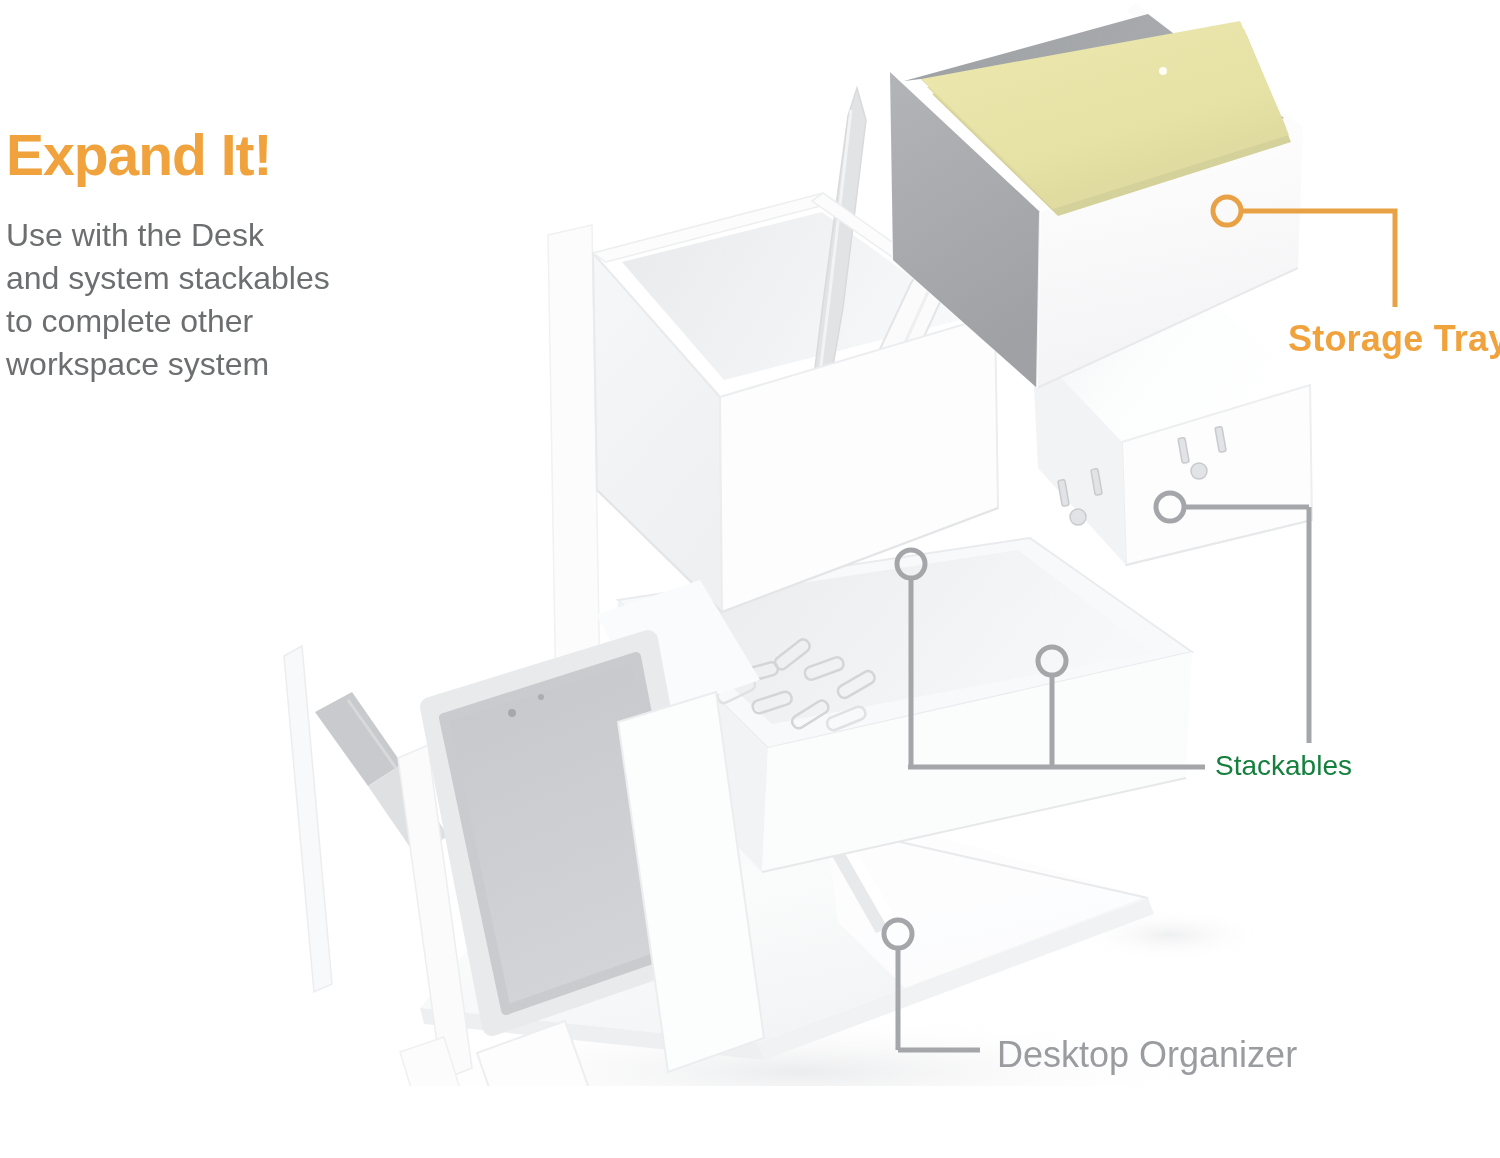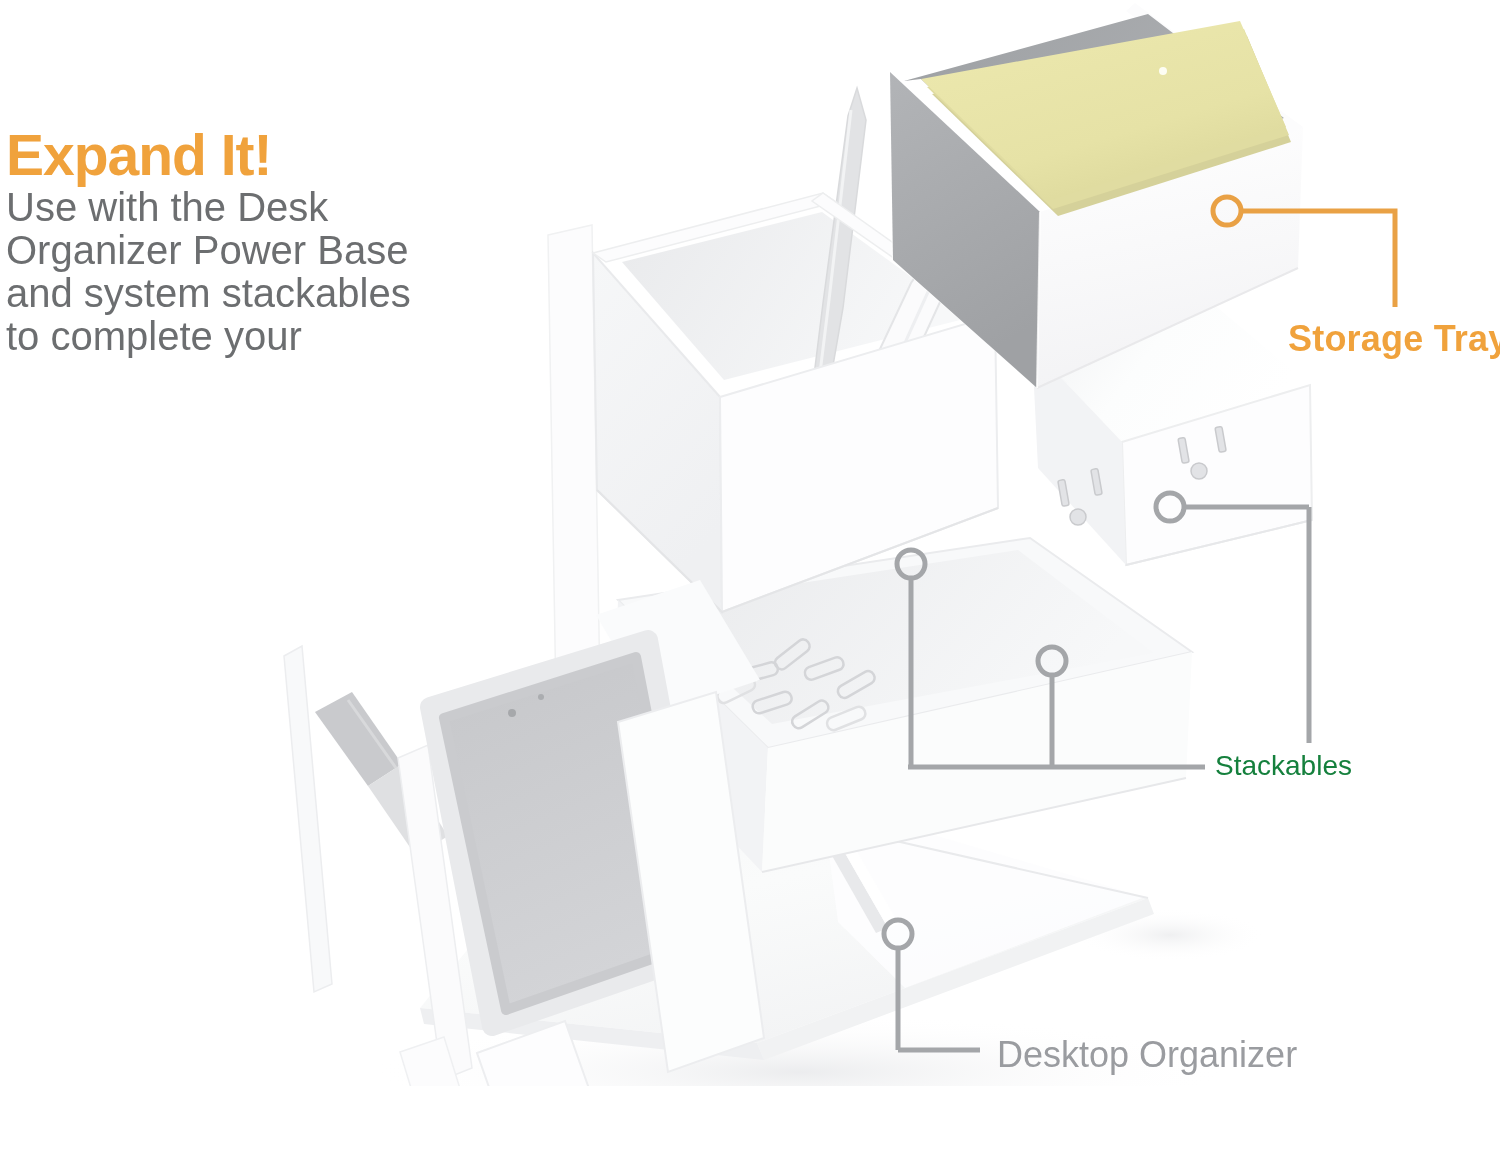--- a/index.html
+++ b/index.html
@@ -6,21 +6,21 @@
   #stage{
     position:relative;width:1500px;height:1086px;background:#ffffff;overflow:hidden;
     font-family:"Liberation Sans", sans-serif;
   }
   #scene-svg{position:absolute;left:0;top:0;width:1500px;height:1158px;}
   .intro{position:absolute;left:6px;top:126px;width:470px;}
   .intro-heading{
     font-size:57px;font-weight:bold;color:#F0A23C;letter-spacing:-1px;line-height:1.05;
   }
   .intro-body{
-    font-size:40px;color:#6C6E70;line-height:43px;letter-spacing:0px;
+    margin-top:28px;font-size:32px;color:#6C6E70;line-height:43px;letter-spacing:0px;
   }
   .intro-body span{display:block;}
   .callout-label{position:absolute;white-space:nowrap;}
   .label-storage{
     left:1288px;top:318px;font-size:36px;font-weight:bold;color:#F0A23C;letter-spacing:0.2px;
   }
   .label-stackables{
     left:1215px;top:750px;font-size:28px;color:#15803d;
   }
   .label-powerbase{
@@ -206,23 +206,23 @@
     <g stroke="#A4A6A9" stroke-width="5" fill="none">
       <circle cx="898" cy="934" r="14"></circle>
       <path d="M898,948 V1050 M898,1050 H980"></path>
     </g>
   </svg>
 
   <div class="intro">
     <div class="intro-heading">Expand It!</div>
     <div class="intro-body">
       <span>Use with the Desk</span>
-      <span>Organizer Power Base</span>
       <span>and system stackables</span>
-      <span>to complete your</span>
+      <span>to complete other</span>
+      <span>workspace system</span>
     </div>
   </div>
 
   <div class="callout-label label-storage">Storage Tray</div>
 
   <div class="callout-label label-stackables">Stackables</div>
 
   <div class="callout-label label-powerbase">
     <span>Desktop Organizer</span>
   </div>

